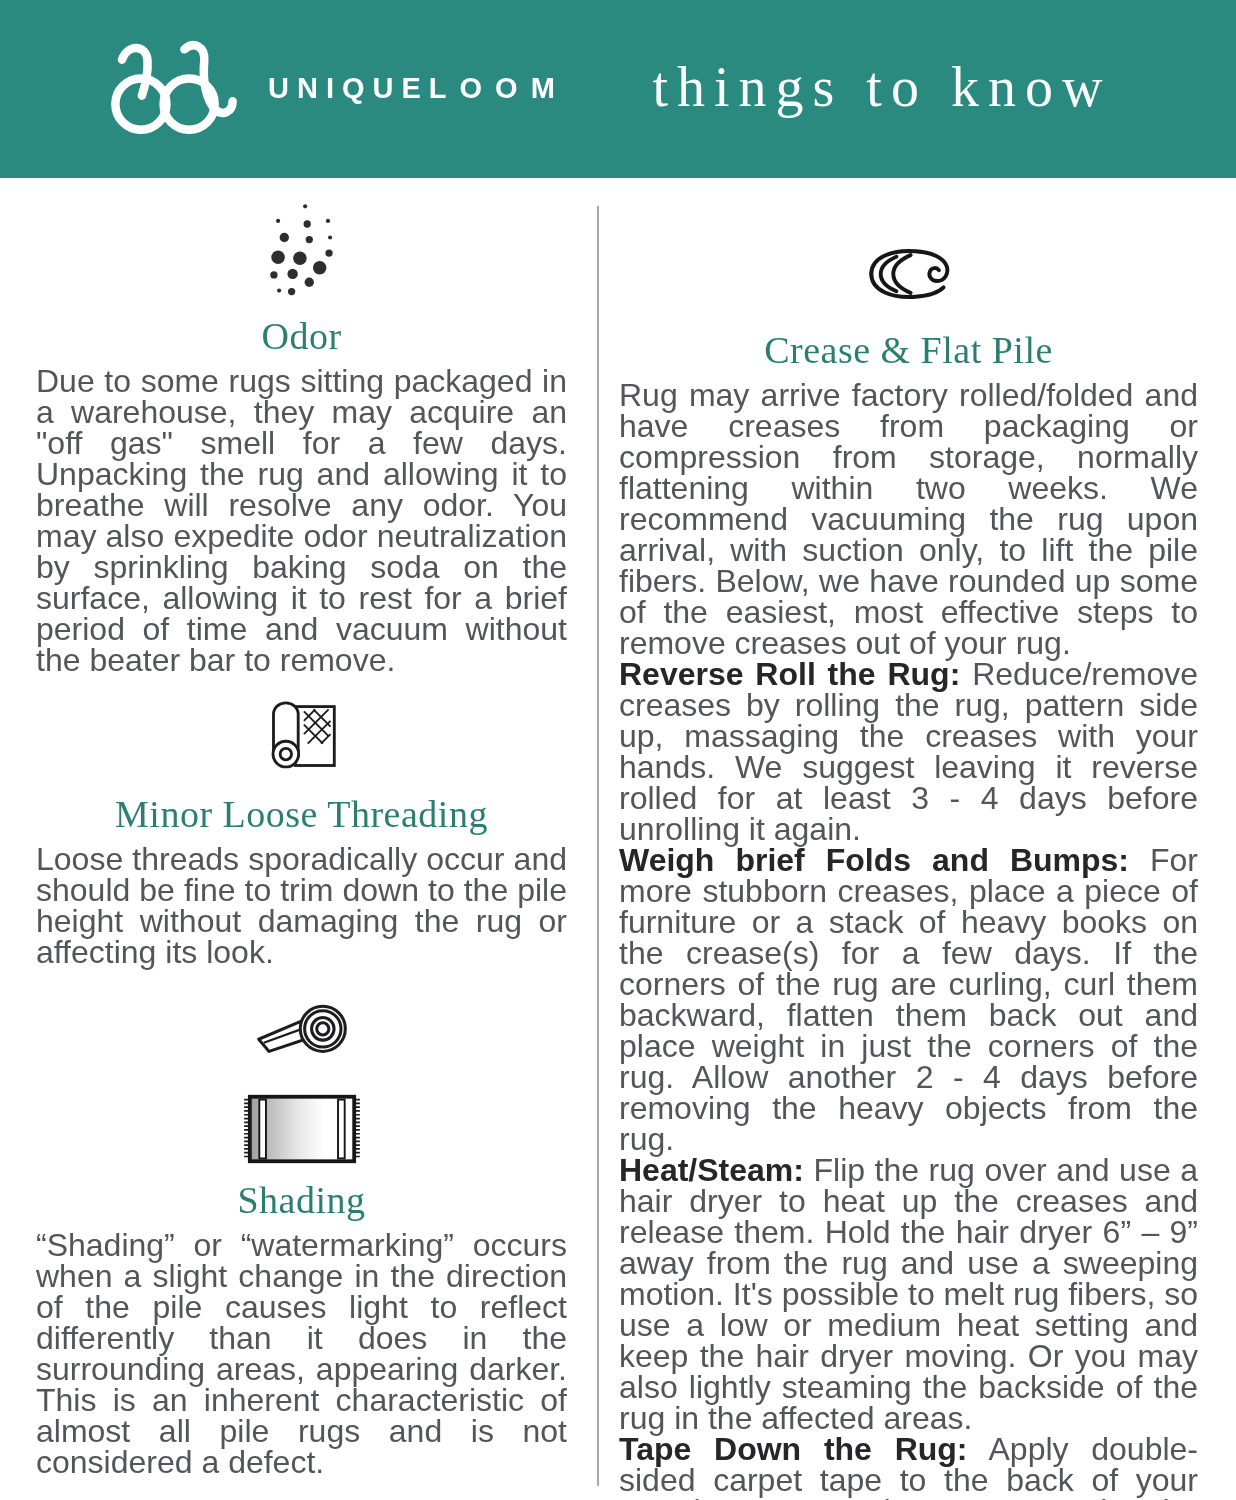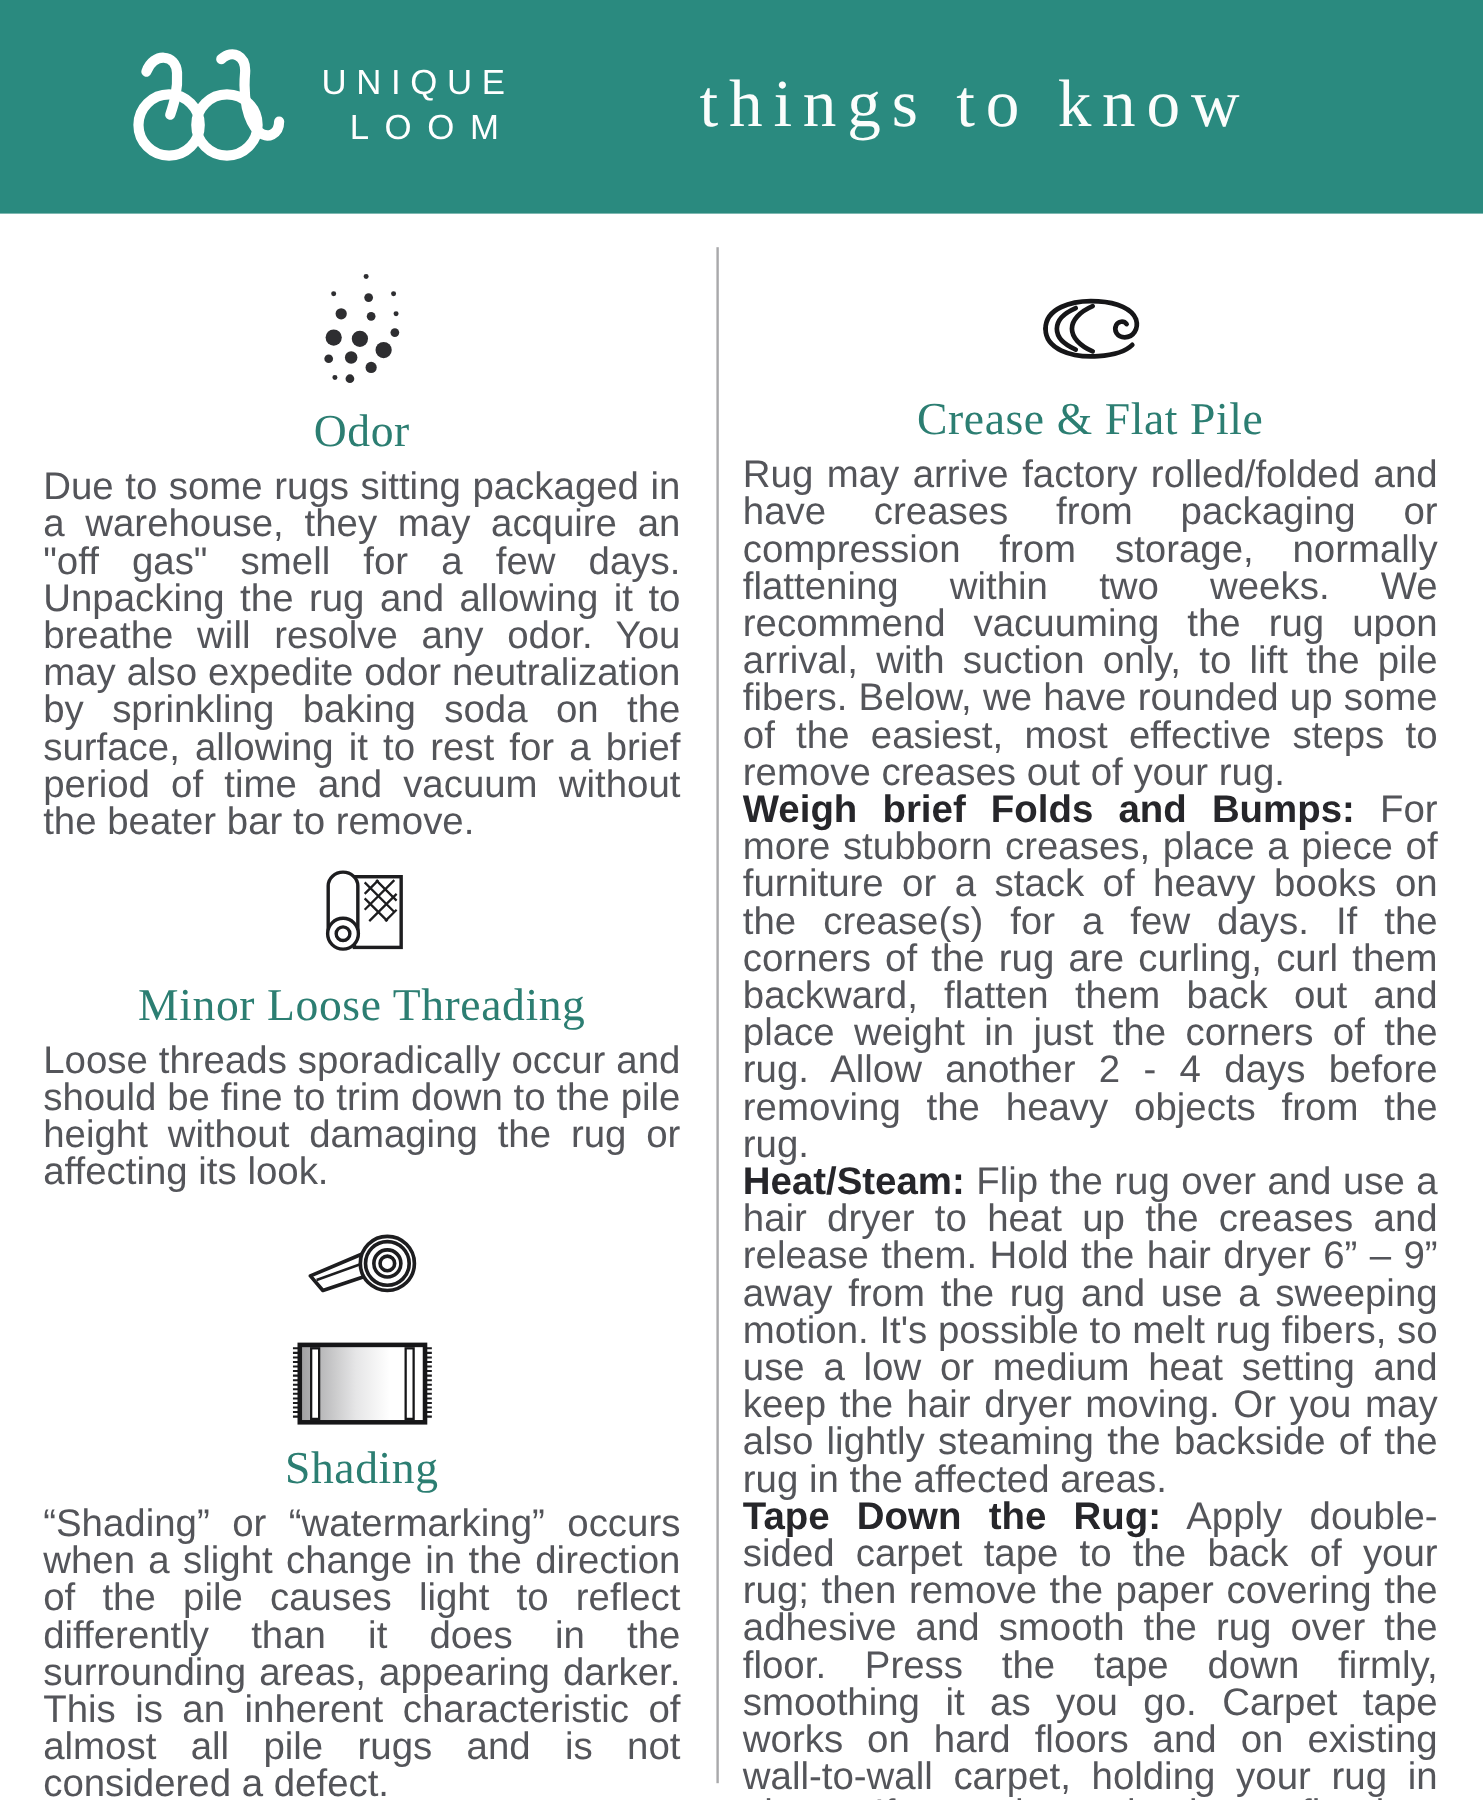--- a/index.html
+++ b/index.html
@@ -8,35 +8,35 @@
     background:#ffffff; font-family:"Liberation Sans", sans-serif;
   }
 
   
   .header {
     height:178px; background:#2a8a7f; display:flex; align-items:center;
   }
   .brand { display:flex; align-items:center; gap:20px; margin-left:100px; }
   .brand svg { width:148px; height:104px; display:block; }
   .brand-text {
-    color:#ffffff; font-size:29px; line-height:1.3; font-weight:400;
-    display:flex; flex-direction:column; align-items:flex-end;
+    color:#ffffff; font-size:29px; line-height:1.3; font-weight:700;
+    display:flex; align-items:center;
   }
   .brand-line1 { letter-spacing:8px; }
   .brand-line2 { letter-spacing:13px; }
   .page-title {
     flex:1; margin:0 70px 0 30px; text-align:center;
     color:#fbfdfc; font-family:"Liberation Serif", serif; font-weight:500;
     font-size:56px; letter-spacing:9px; padding-bottom:4px; white-space:nowrap;
   }
 
   
   .main { display:flex; height:1322px; box-sizing:border-box; }
   .col { box-sizing:border-box; }
-  .col-left  { width:597px; padding:40px 30px 0 36px; }
+  .col-left  { width:597px; padding:16px 30px 0 36px; }
   .divider   { width:2px; background:#a9a9ab; margin:28px 0 14px 0; }
   .col-right { flex:1; padding:24px 38px 0 20px; }
 
   .icon-wrap { display:flex; justify-content:center; }
   .section h2 {
     font-family:"Liberation Serif", serif; font-weight:500;
     color:#2c7e72; font-size:38px; text-align:center;
     margin:12px 0 8px 0; letter-spacing:0.5px;
   }
   .section p, .tip {
@@ -168,20 +168,21 @@
           <svg viewBox="0 0 140 76" width="110" height="60" fill="none" stroke="#161618" stroke-width="5" stroke-linecap="round">
             <path d="M 22,38 C 22,17 48,7 78,9 C 98,10 114,17 118,28 C 121,38 115,47 106,47 C 98,47 94,40 97,34 C 99,30 105,29 108,33"></path>
             <path d="M 22,38 C 22,59 48,69 78,67 C 92,66 106,63 114,55"></path>
             <path d="M 54,16 C 40,22 34,30 34,38 C 34,46 40,54 54,60"></path>
             <path d="M 72,14 C 58,20 50,29 50,38 C 50,47 58,56 72,62"></path>
           </svg>
         </div>
         <h2>Crease &amp; Flat Pile</h2>
         <p>Rug may arrive factory rolled/folded and have creases from packaging or compression from storage, normally flattening within two weeks. We recommend vacuuming the rug upon arrival, with suction only, to lift the pile fibers. Below, we have rounded up some of the easiest, most effective steps to remove creases out of your rug.</p>
 
+        <p class="tip"><strong>Reverse Roll the Rug:</strong> <span>Reduce/remove creases by rolling the rug, pattern side up, massaging the creases with your hands. We suggest leaving it reverse rolled for at least 3 - 4 days before unrolling it again.</span></p>
 
         <p class="tip"><strong>Weigh brief Folds and Bumps:</strong> <span>For more stubborn creases, place a piece of furniture or a stack of heavy books on the crease(s) for a few days. If the corners of the rug are curling, curl them backward, flatten them back out and place weight in just the corners of the rug. Allow another 2 - 4 days before removing the heavy objects from the rug.</span></p>
 
         <p class="tip"><strong>Heat/Steam:</strong> <span>Flip the rug over and use a hair dryer to heat up the creases and release them. Hold the hair dryer 6” – 9” away from the rug and use a sweeping motion. It's possible to melt rug fibers, so use a low or medium heat setting and keep the hair dryer moving. Or you may also lightly steaming the backside of the rug in the affected areas.</span></p>
 
         <p class="tip"><strong>Tape Down the Rug:</strong> <span>Apply double-sided carpet tape to the back of your rug; then remove the paper covering the adhesive and smooth the rug over the floor. Press the tape down firmly, smoothing it as you go. Carpet tape works on hard floors and on existing wall-to-wall carpet, holding your rug in place. If you have laminate flooring, purchase a less adhesive double-sided tape to prevent the laminate from buckling or otherwise being damaged.</span></p>
       </div>
 
     </div>
   </div>

